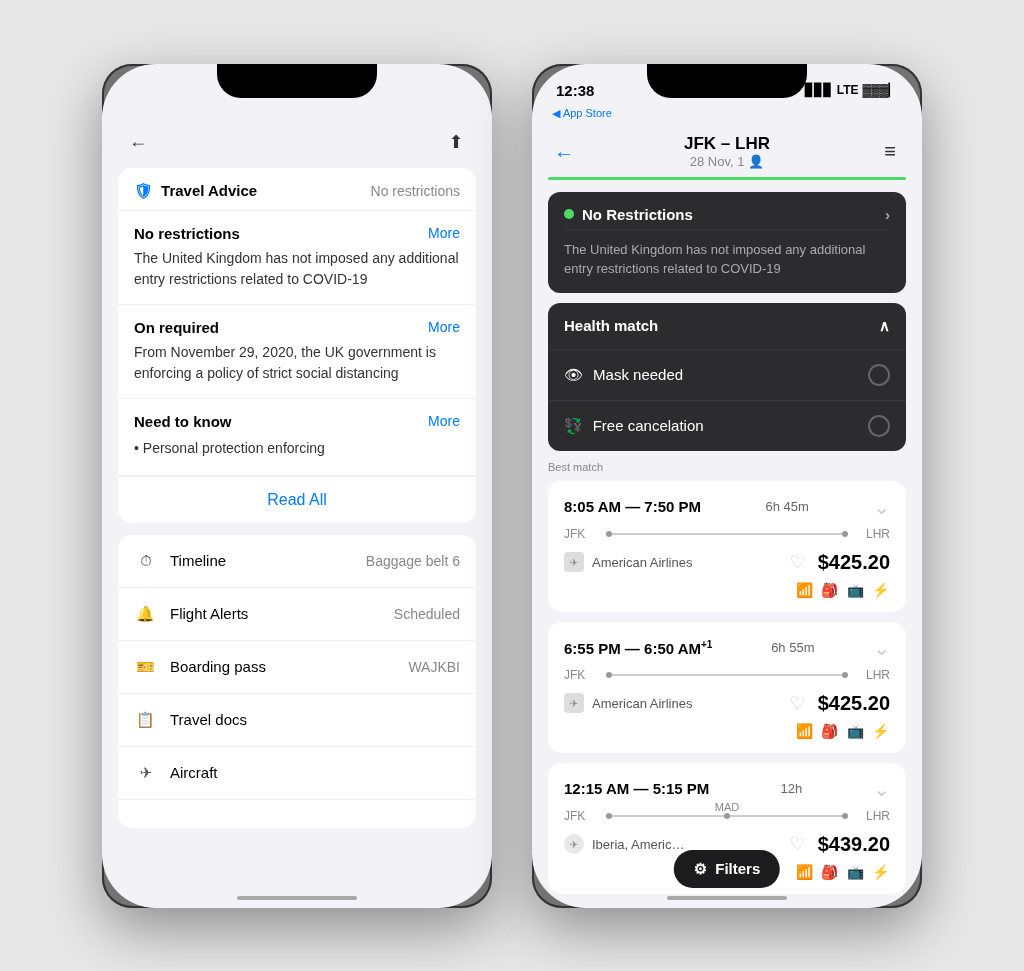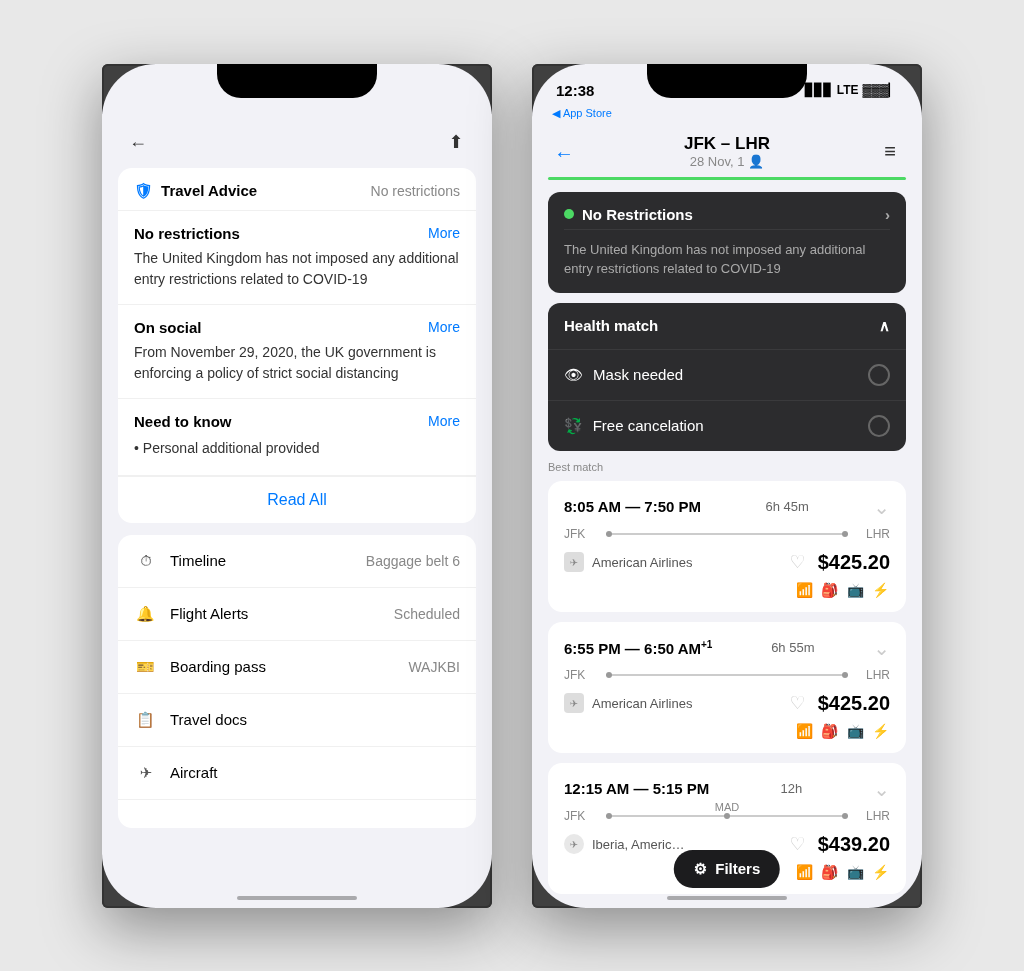--- a/index.html
+++ b/index.html
@@ -11,22 +11,22 @@
       min-height: 971px;
       width: 1024px;
       font-family: -apple-system, BlinkMacSystemFont, 'Segoe UI', sans-serif;
       gap: 40px;
     }
 
     
     .phone {
       width: 390px;
       height: 844px;
-      background: #404040;
-      border-radius: 6px;
+      background: #737373;
+      border-radius: 30px;
       position: relative;
       box-shadow: 0 20px 60px rgba(0,0,0,0.4), inset 0 0 0 2px #333;
       overflow: hidden;
       flex-shrink: 0;
     }
 
     .phone-screen {
       position: absolute;
       top: 0; left: 0; right: 0; bottom: 0;
       border-radius: 54px;
@@ -514,33 +514,33 @@
         <div class="section-block">
           <div class="section-title-row">
             <span class="section-title">No restrictions</span>
             <span class="more-link">More</span>
           </div>
           <p class="section-text">The United Kingdom has not imposed any additional entry restrictions related to COVID-19</p>
         </div>
 
         <div class="section-block">
           <div class="section-title-row">
-            <span class="section-title">On social</span>
+            <span class="section-title">On required</span>
             <span class="more-link">More</span>
           </div>
           <p class="section-text">From November 29, 2020, the UK government is enforcing a policy of strict social distancing</p>
         </div>
 
         <div class="section-block">
           <div class="section-title-row">
             <span class="section-title">Need to know</span>
             <span class="more-link">More</span>
           </div>
           <div class="bullet-list">
-            <div>• Personal additional provided</div>
+            <div>• Personal protection enforcing</div>
           </div>
         </div>
 
         <div class="read-all-btn">Read All</div>
       </div>
 
       <div class="card">
         <div class="menu-row">
           <div class="menu-row-left">
             <span class="menu-icon">⏱</span>

